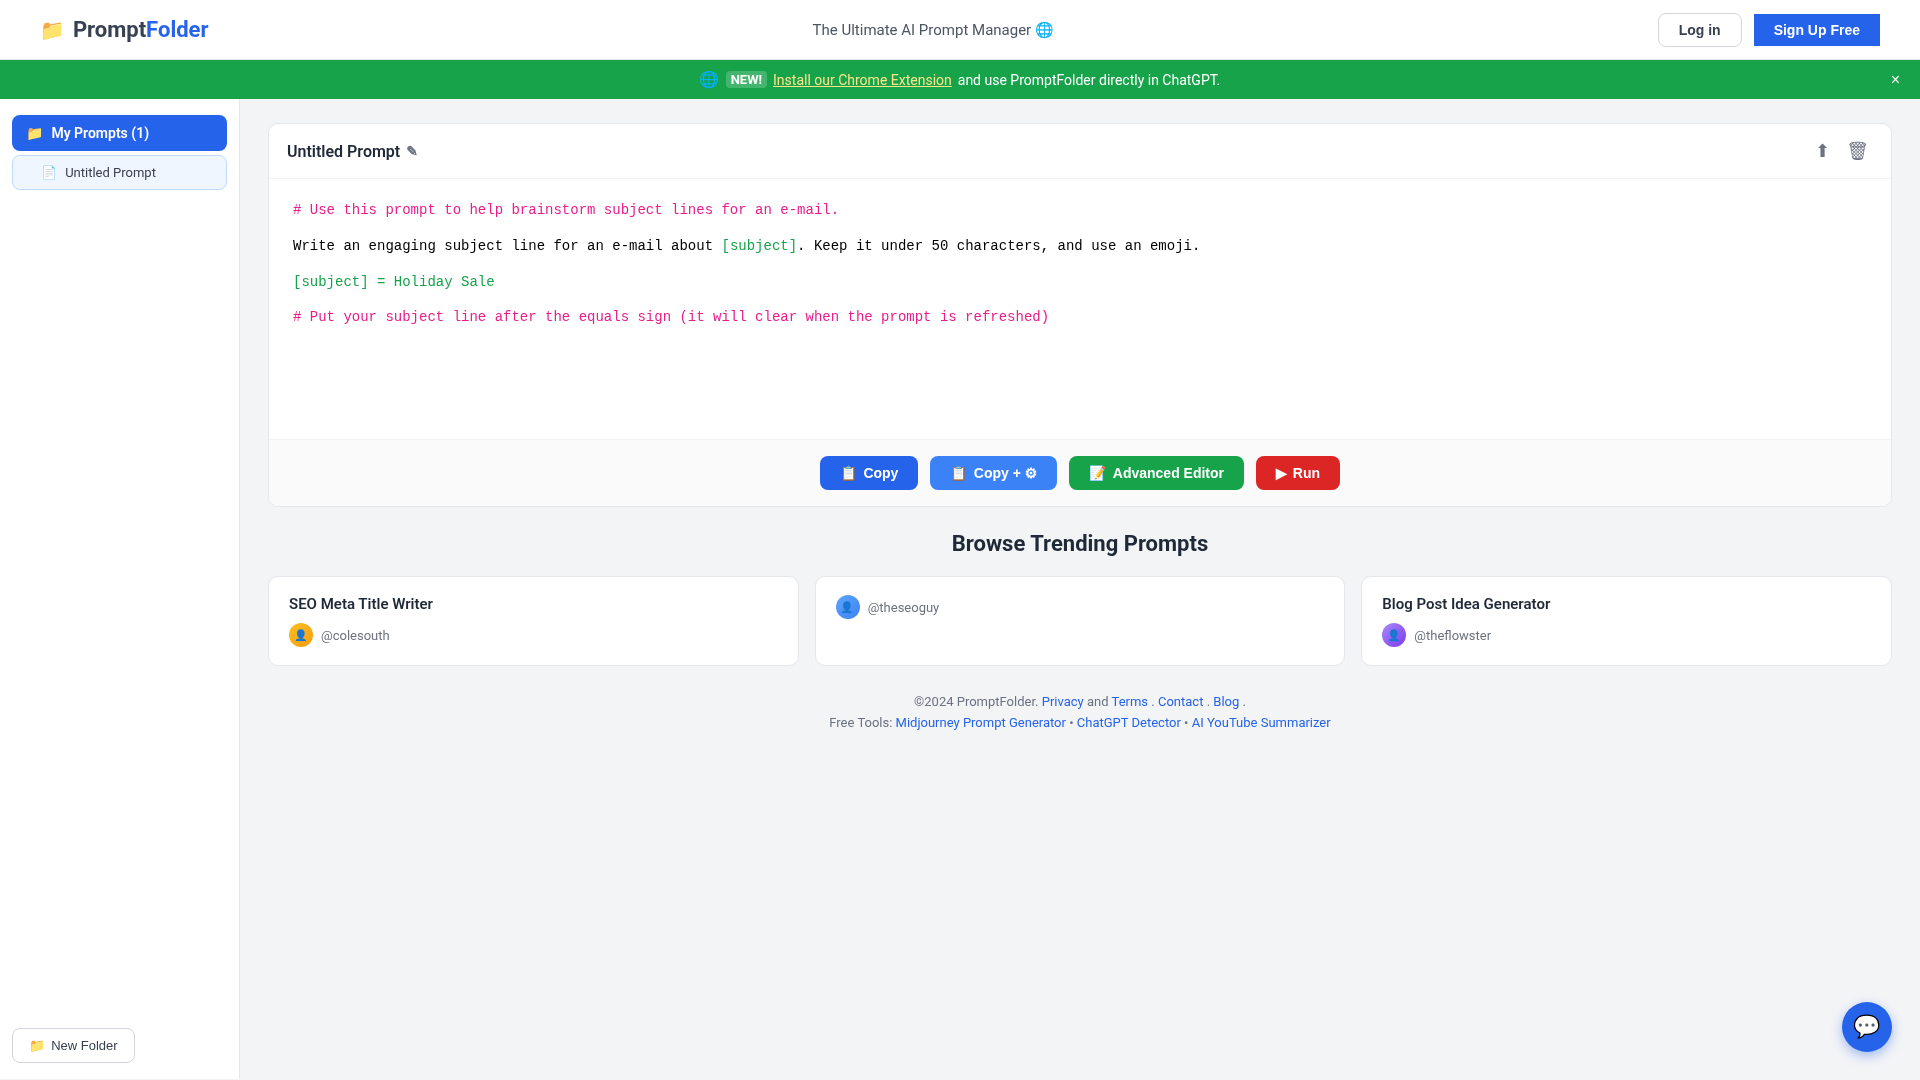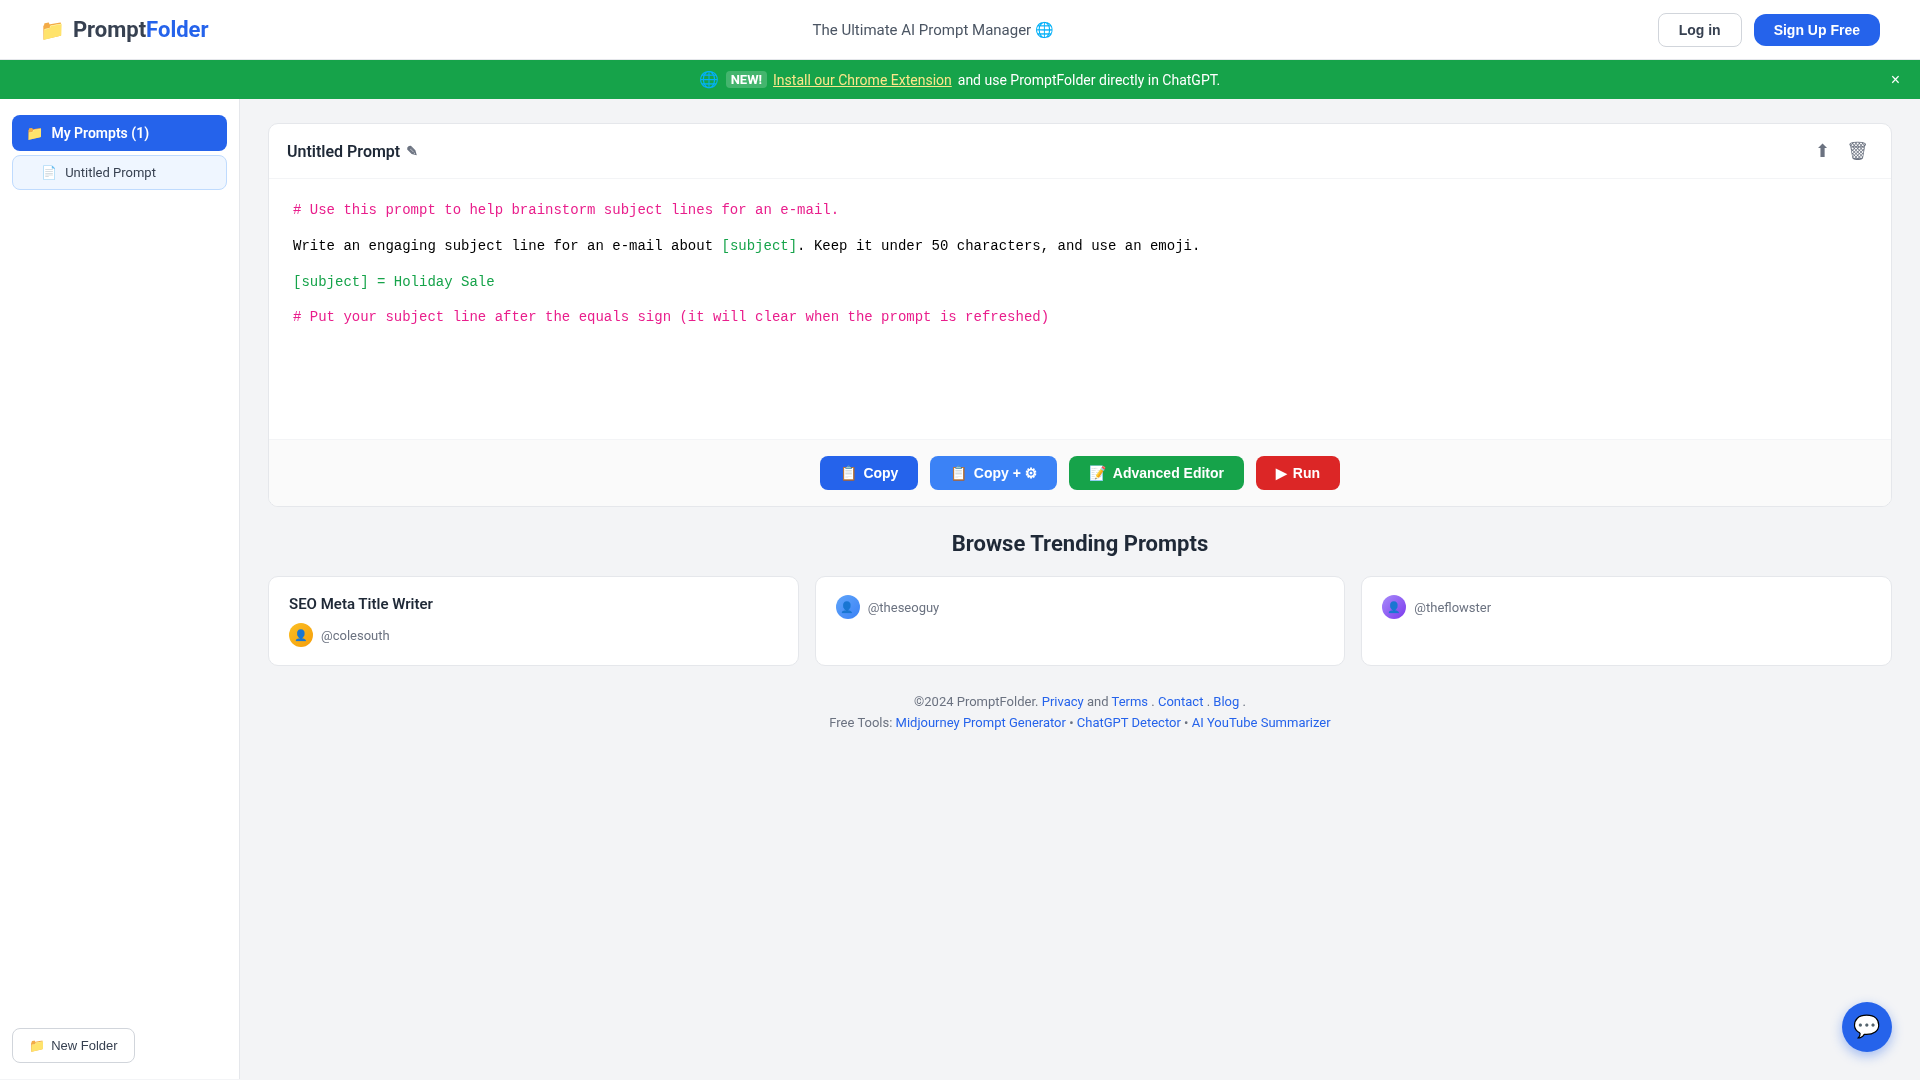--- a/index.html
+++ b/index.html
@@ -14,21 +14,21 @@
     .logo { display: flex; align-items: center; gap: 8px; font-size: 22px; font-weight: 700; color: #1a1a2e; }
     .logo-icon { font-size: 20px; }
     .header-tagline { font-size: 15px; color: #4b5563; }
     .header-actions { display: flex; gap: 12px; align-items: center; }
     .btn-login {
       padding: 8px 20px; border: 1.5px solid #d1d5db; background: #fff;
       border-radius: 8px; font-size: 14px; cursor: pointer; color: #374151; font-weight: 700;
     }
     .btn-signup {
       padding: 8px 20px; background: #2563eb; color: #fff;
-      border: none; border-radius: 12px; font-size: 14px; cursor: pointer; font-weight: 600;
+      border: none; border-radius: 0; font-size: 14px; cursor: pointer; font-weight: 600;
     }
 
     
     .banner {
       background: #16a34a; color: #fff; text-align: center; padding: 10px 20px;
       font-size: 14px; position: relative; display: flex; align-items: center; justify-content: center; gap: 6px;
     }
     .banner a { color: #fde68a; text-decoration: underline; cursor: pointer; }
     .banner-close {
       position: absolute; right: 20px; top: 50%; transform: translateY(-50%);
@@ -261,20 +261,21 @@
         </div>
 
         <div class="prompt-tile">
           <div class="prompt-tile-author">
             <div class="avatar avatar-theseoguy">👤</div>
             <span>@theseoguy</span>
           </div>
         </div>
 
         <div class="prompt-tile">
+          <div class="prompt-tile-title">Blog Post Idea Generator</div>
           <div class="prompt-tile-author">
             <div class="avatar avatar-theflowster">👤</div>
             <span>@theflowster</span>
           </div>
         </div>
 
       </div>
     </div>
 
     <div class="footer">

